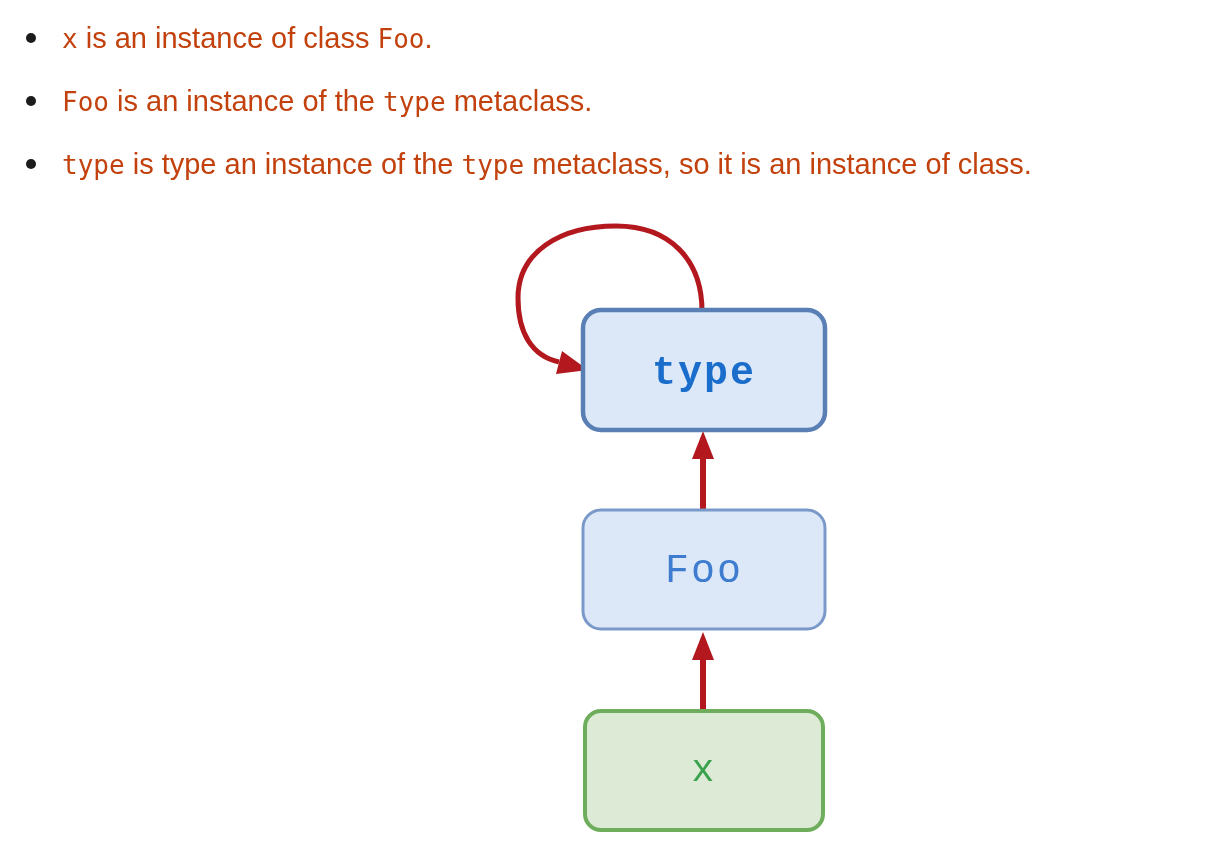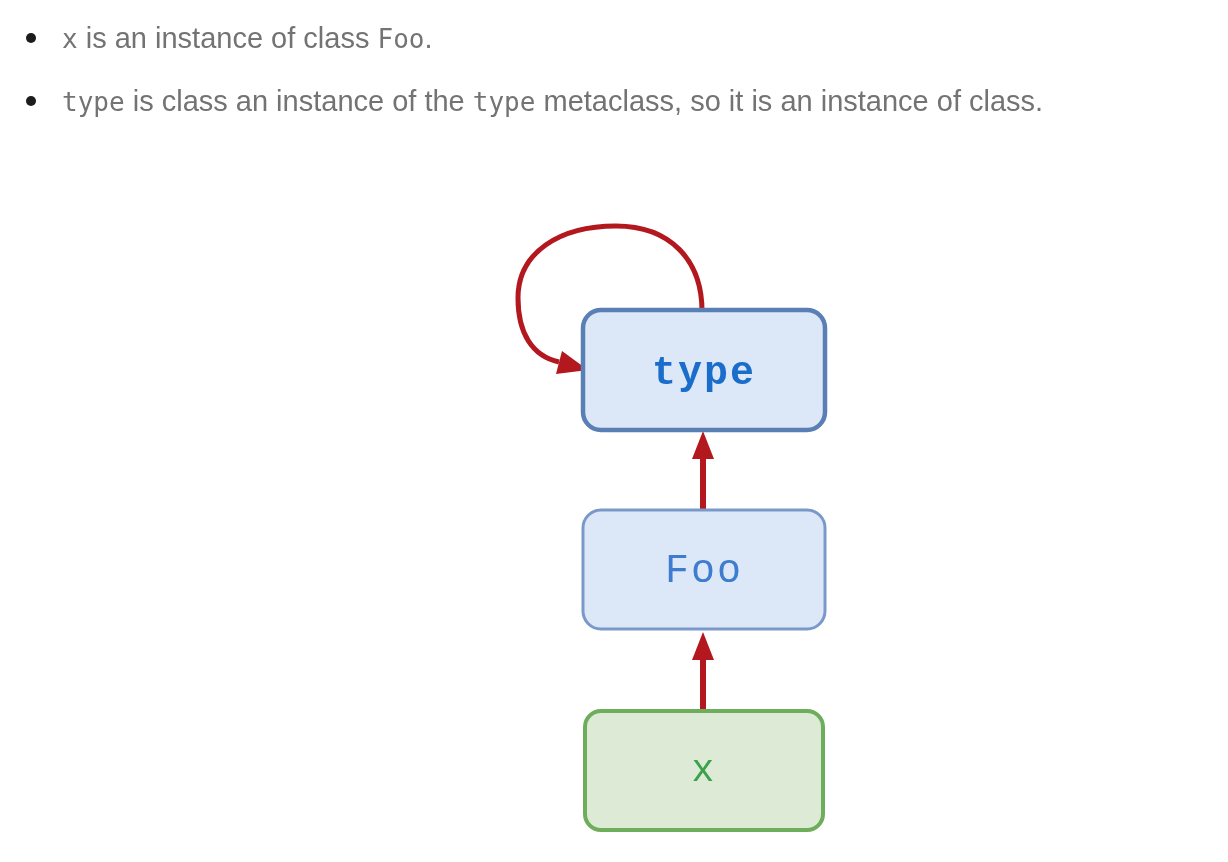--- a/index.html
+++ b/index.html
@@ -16,21 +16,21 @@
     top: 22px; left: 62px;
     margin: 0; padding: 0;
     list-style: none;
     width: 1130px;
   }
   .bullet-item {
     position: relative;
     font-size: 29px;
     line-height: 33px;
     margin-bottom: 29px;
-    color: #737373;
+    color: #c2410c;
     white-space: nowrap;
   }
   .bullet-item::before {
     content: "";
     position: absolute;
     left: -36px; top: 11px;
     width: 10px; height: 10px;
     border-radius: 50%;
     background: #1c1c1c;
   }
@@ -48,21 +48,22 @@
     font-family: "Liberation Mono", monospace;
     letter-spacing: 2px;
   }
   .node-label.bold { font-weight: bold; }
 </style>
 </head>
 <body>
 
 <ul class="bullets">
     <li class="bullet-item"><span class="code">x</span><span class="plain"> is an instance of class </span><span class="code">Foo</span><span class="plain">.</span></li>
-    <li class="bullet-item"><span class="code">type</span><span class="plain"> is class an instance of the </span><span class="code">type</span><span class="plain"> metaclass, so it is an instance of class.</span></li>
+    <li class="bullet-item"><span class="code">Foo</span><span class="plain"> is an instance of the </span><span class="code">type</span><span class="plain"> metaclass.</span></li>
+    <li class="bullet-item"><span class="code">type</span><span class="plain"> is type an instance of the </span><span class="code">type</span><span class="plain"> metaclass, so it is an instance of class.</span></li>
   </ul>
 
 <svg class="diagram-svg" viewBox="0 0 1228 862" xmlns="http://www.w3.org/2000/svg">
 
   <path d="M 702 311 C 702 260 670 226 616 226 C 560 226 518 252 518 298 C 518 333 532 356 559 362" fill="none" stroke-width="5" stroke="#b2181e"></path>
   <polygon points="588,370 562,351 556,374" fill="#b2181e"></polygon>
 
   <line x1="703" y1="509" x2="703" y2="452" stroke-width="6" stroke="#b2181e"></line>
   <polygon points="703,431 692,459 714,459" fill="#b2181e"></polygon>
 

